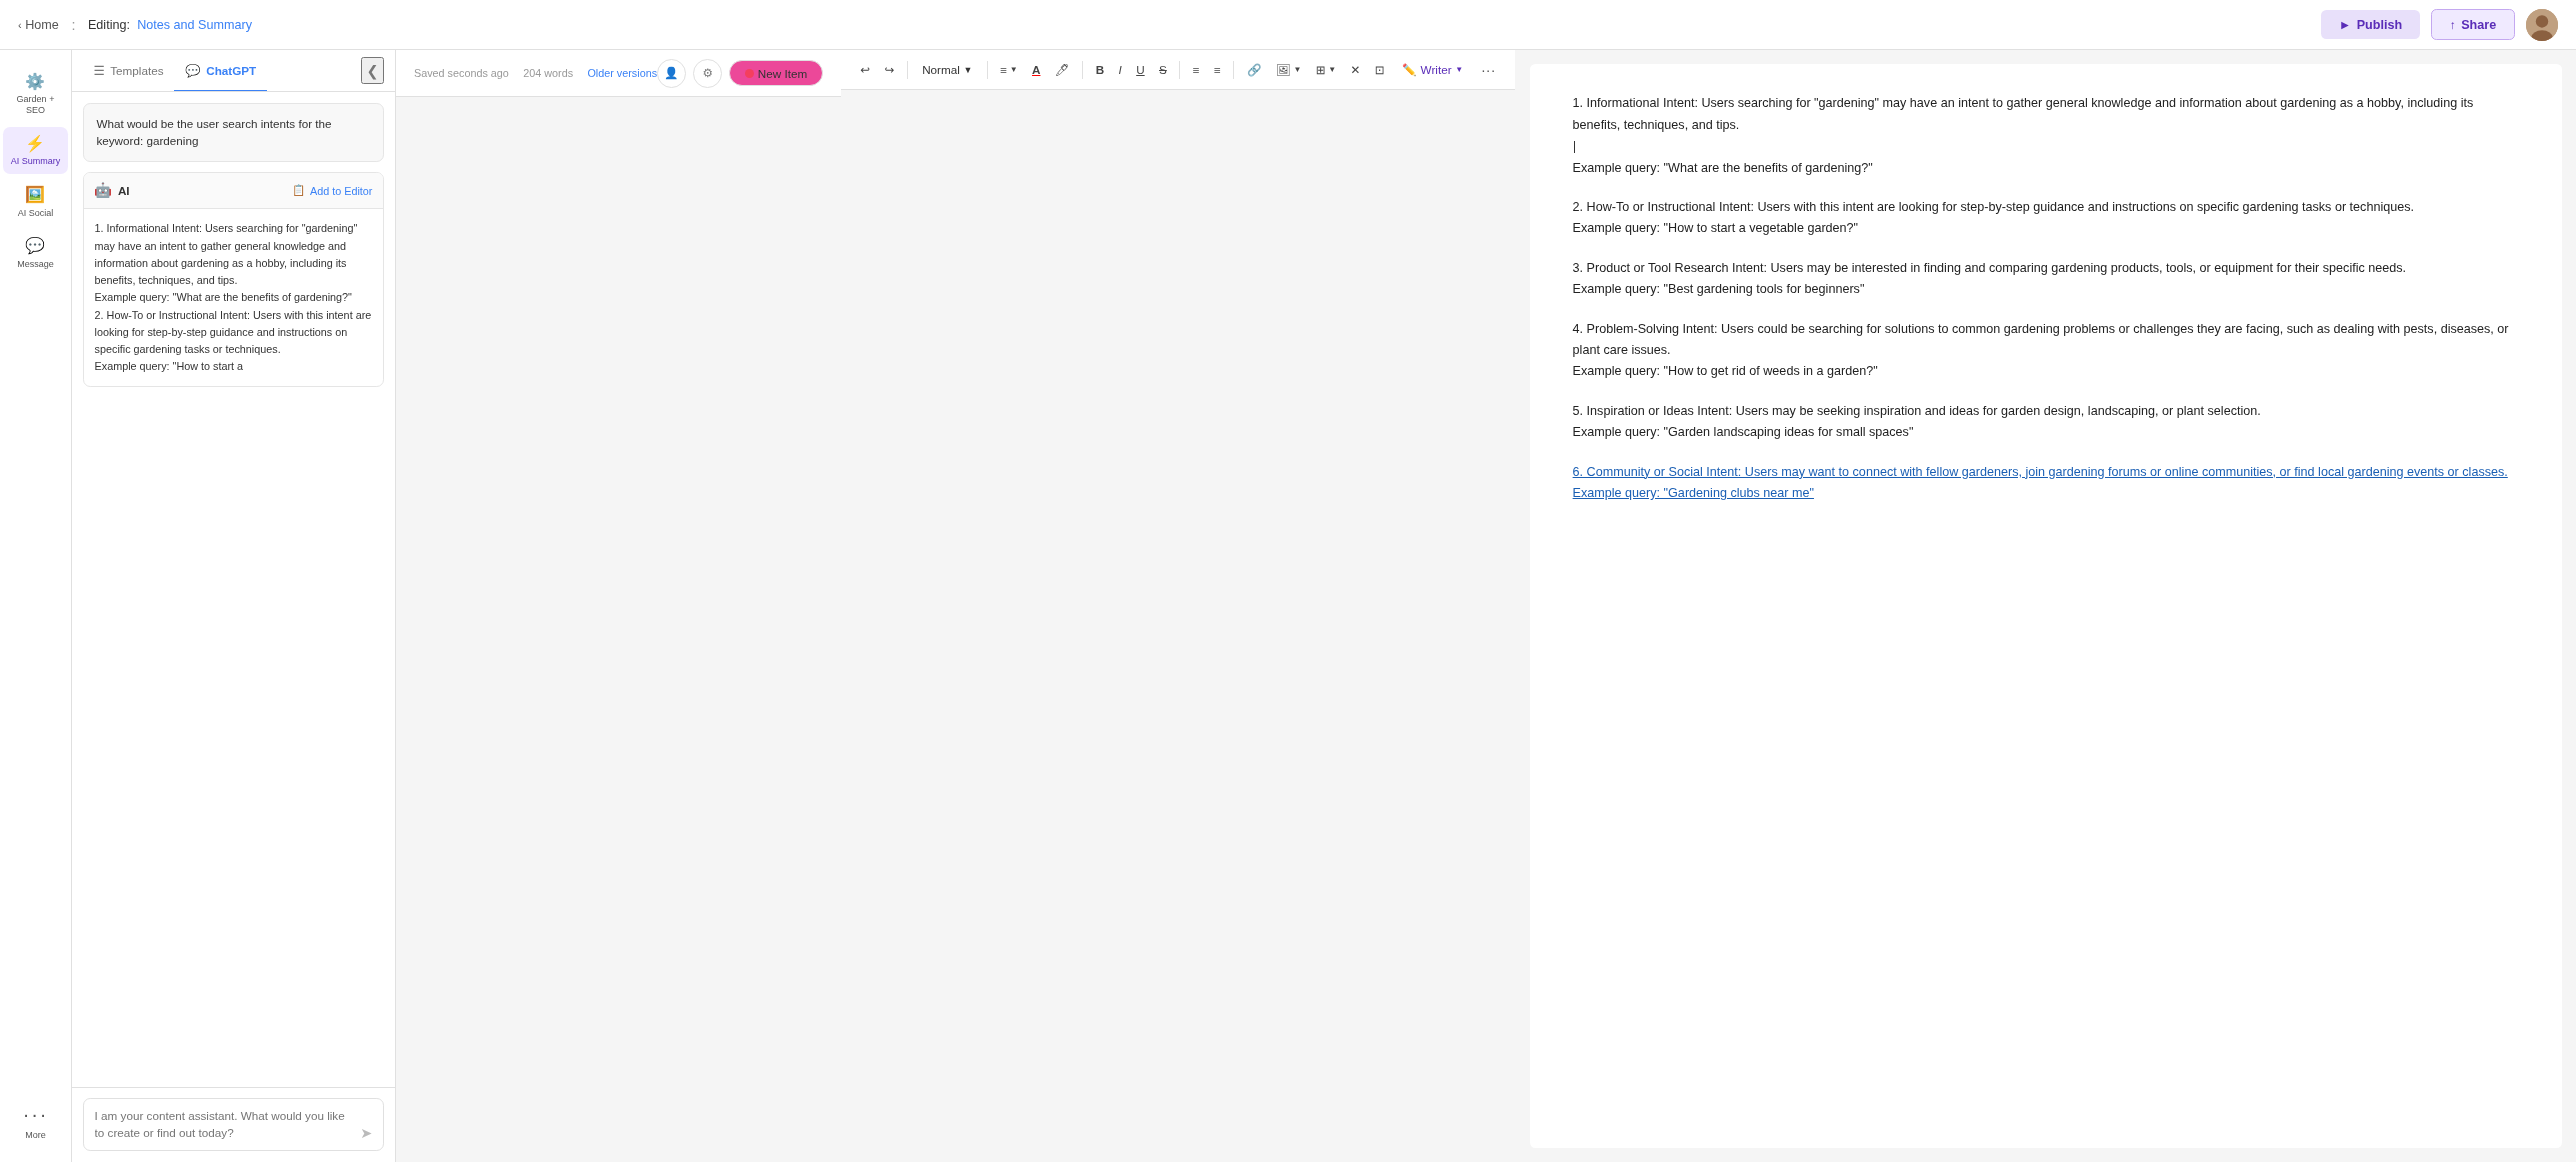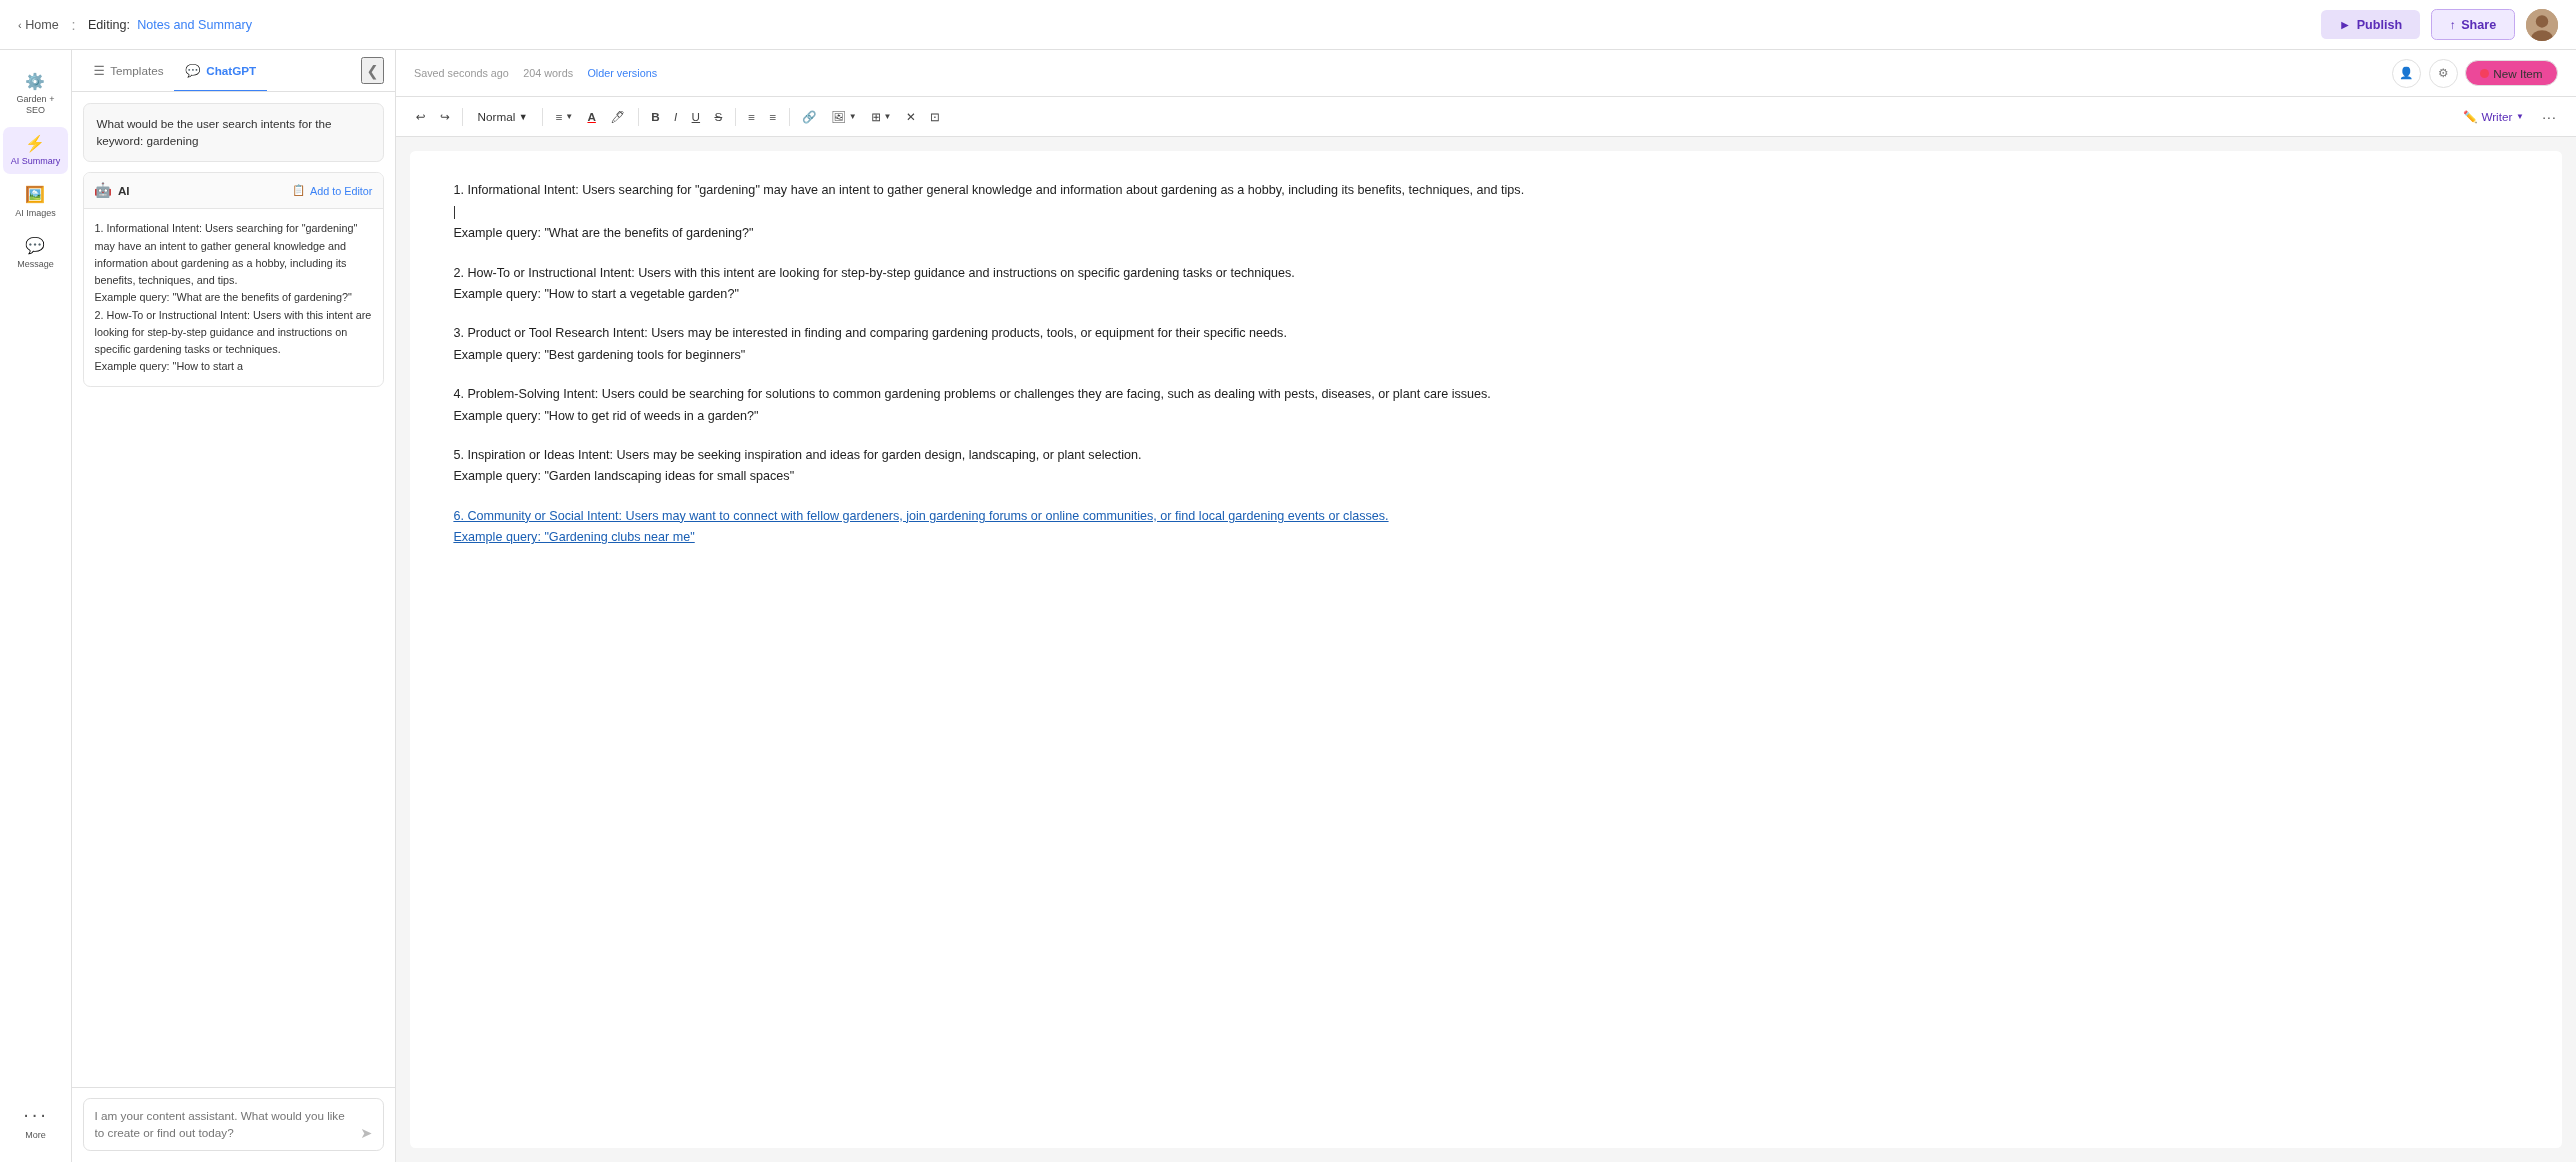--- a/index.html
+++ b/index.html
@@ -103,21 +103,21 @@
       background: #fff; gap: 7.2px;
     }
     .chat-textarea {
       flex: 1; border: none; outline: none; font-size: 11.7px; color: #555;
       resize: none; font-family: inherit; line-height: 1.4;
       background: transparent;
     }
     .chat-send-btn { color: #bbb; cursor: pointer; font-size: 14.4px; background: none; border: none; }
 
     
-    .editor-area { flex: 1; display: flex; flex-direction: column; overflow: hidden; background: #f5f5f5; }
+    .editor-area { flex: 1; display: flex; flex-direction: row; overflow: hidden; background: #f5f5f5; }
 
     
     .editor-top-bar {
       display: flex; align-items: center; justify-content: space-between;
       background: #fff; border-bottom: 0.9px solid #e0e0e0; padding: 0 18px; height: 47px; flex-shrink: 0;
     }
     .editor-meta { display: flex; align-items: center; gap: 14.4px; }
     .saved-text { font-size: 10.8px; color: #999; }
     .word-count { font-size: 10.8px; color: #999; }
     .older-versions { font-size: 10.8px; color: #3b82f6; cursor: pointer; text-decoration: none; }
@@ -208,21 +208,21 @@
     <div class="icon-sidebar-item">
       <span class="icon-sym">⚙️</span>
       <span class="icon-label">Garden + SEO</span>
     </div>
     <div class="icon-sidebar-item active">
       <span class="icon-sym">⚡</span>
       <span class="icon-label">AI Summary</span>
     </div>
     <div class="icon-sidebar-item">
       <span class="icon-sym">🖼️</span>
-      <span class="icon-label">AI Images</span>
+      <span class="icon-label">AI Social</span>
     </div>
     <div class="icon-sidebar-item">
       <span class="icon-sym">💬</span>
       <span class="icon-label">Message</span>
     </div>
     <div style="flex:1;"></div>
     <div class="icon-sidebar-item">
       <span class="icon-sym" style="font-size:20px; letter-spacing:1.8px; color:#555;">···</span>
       <span class="icon-label">More</span>
     </div>

